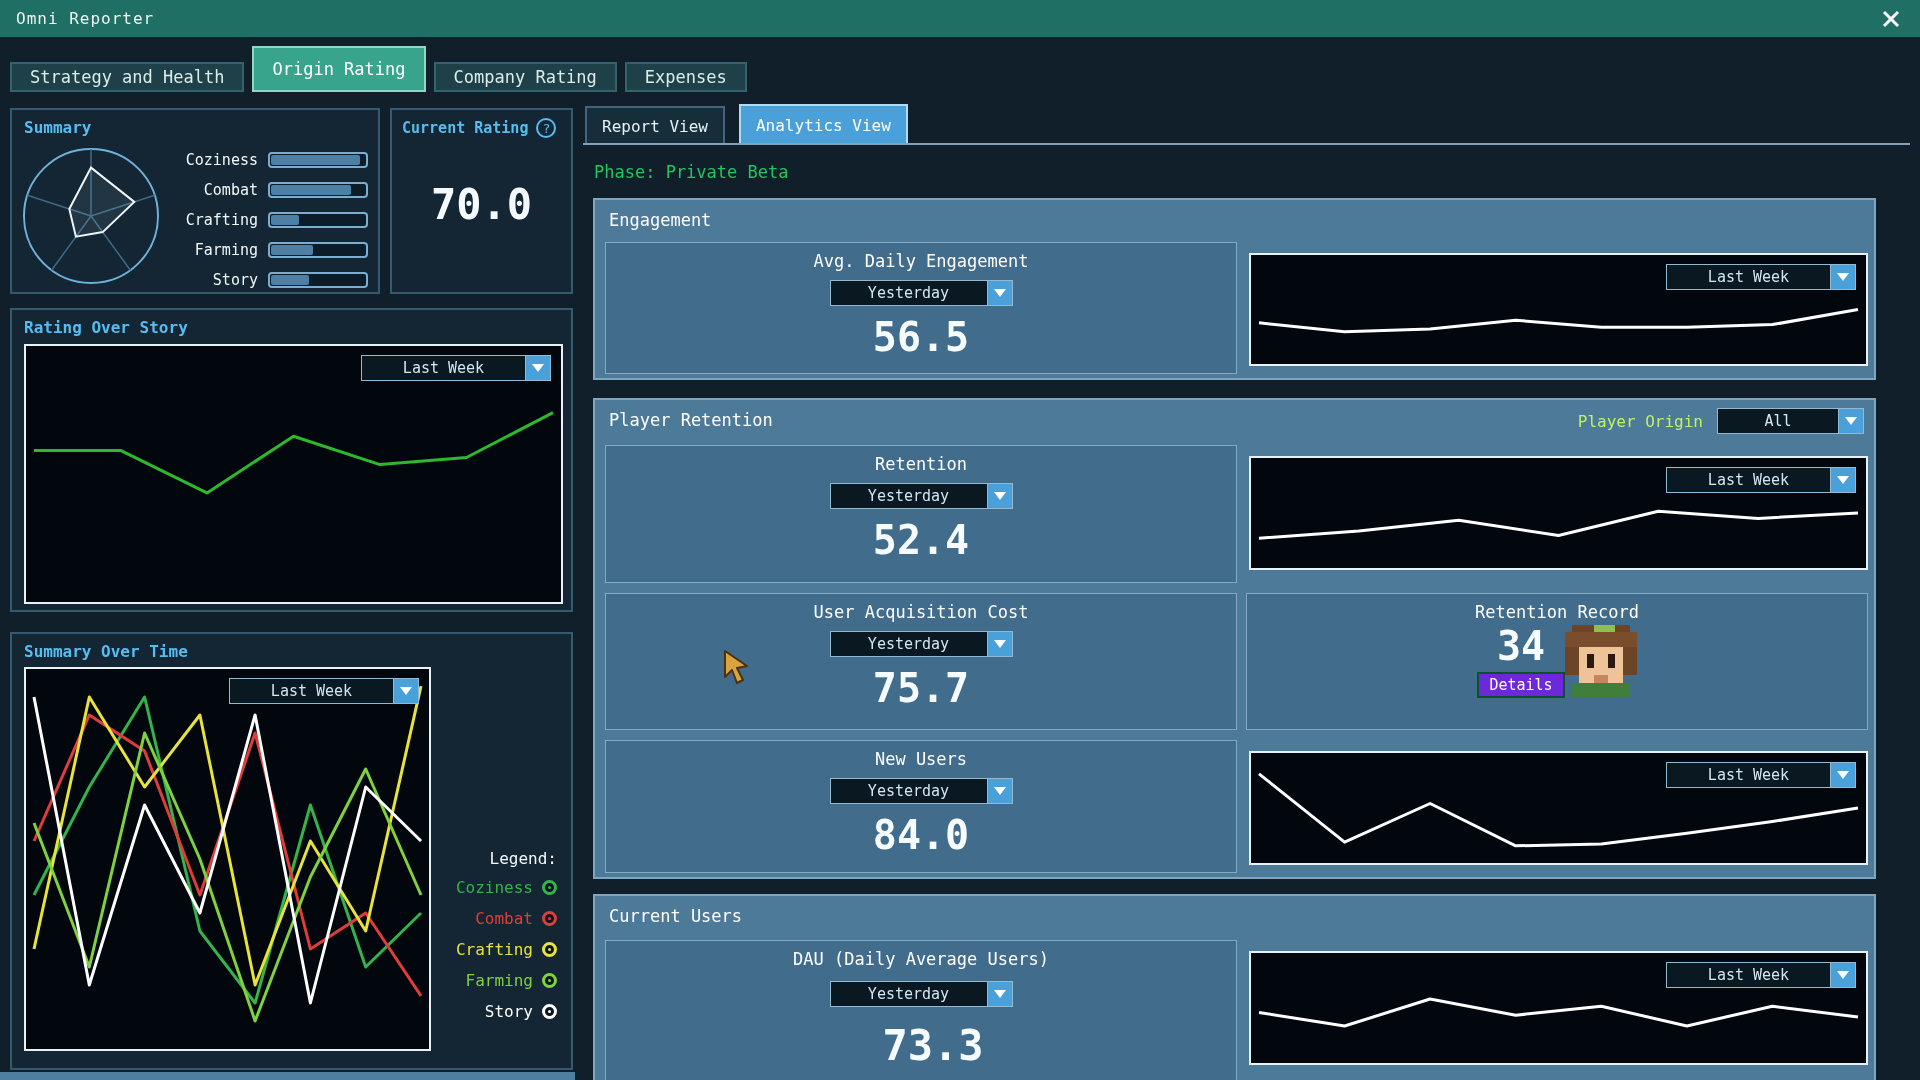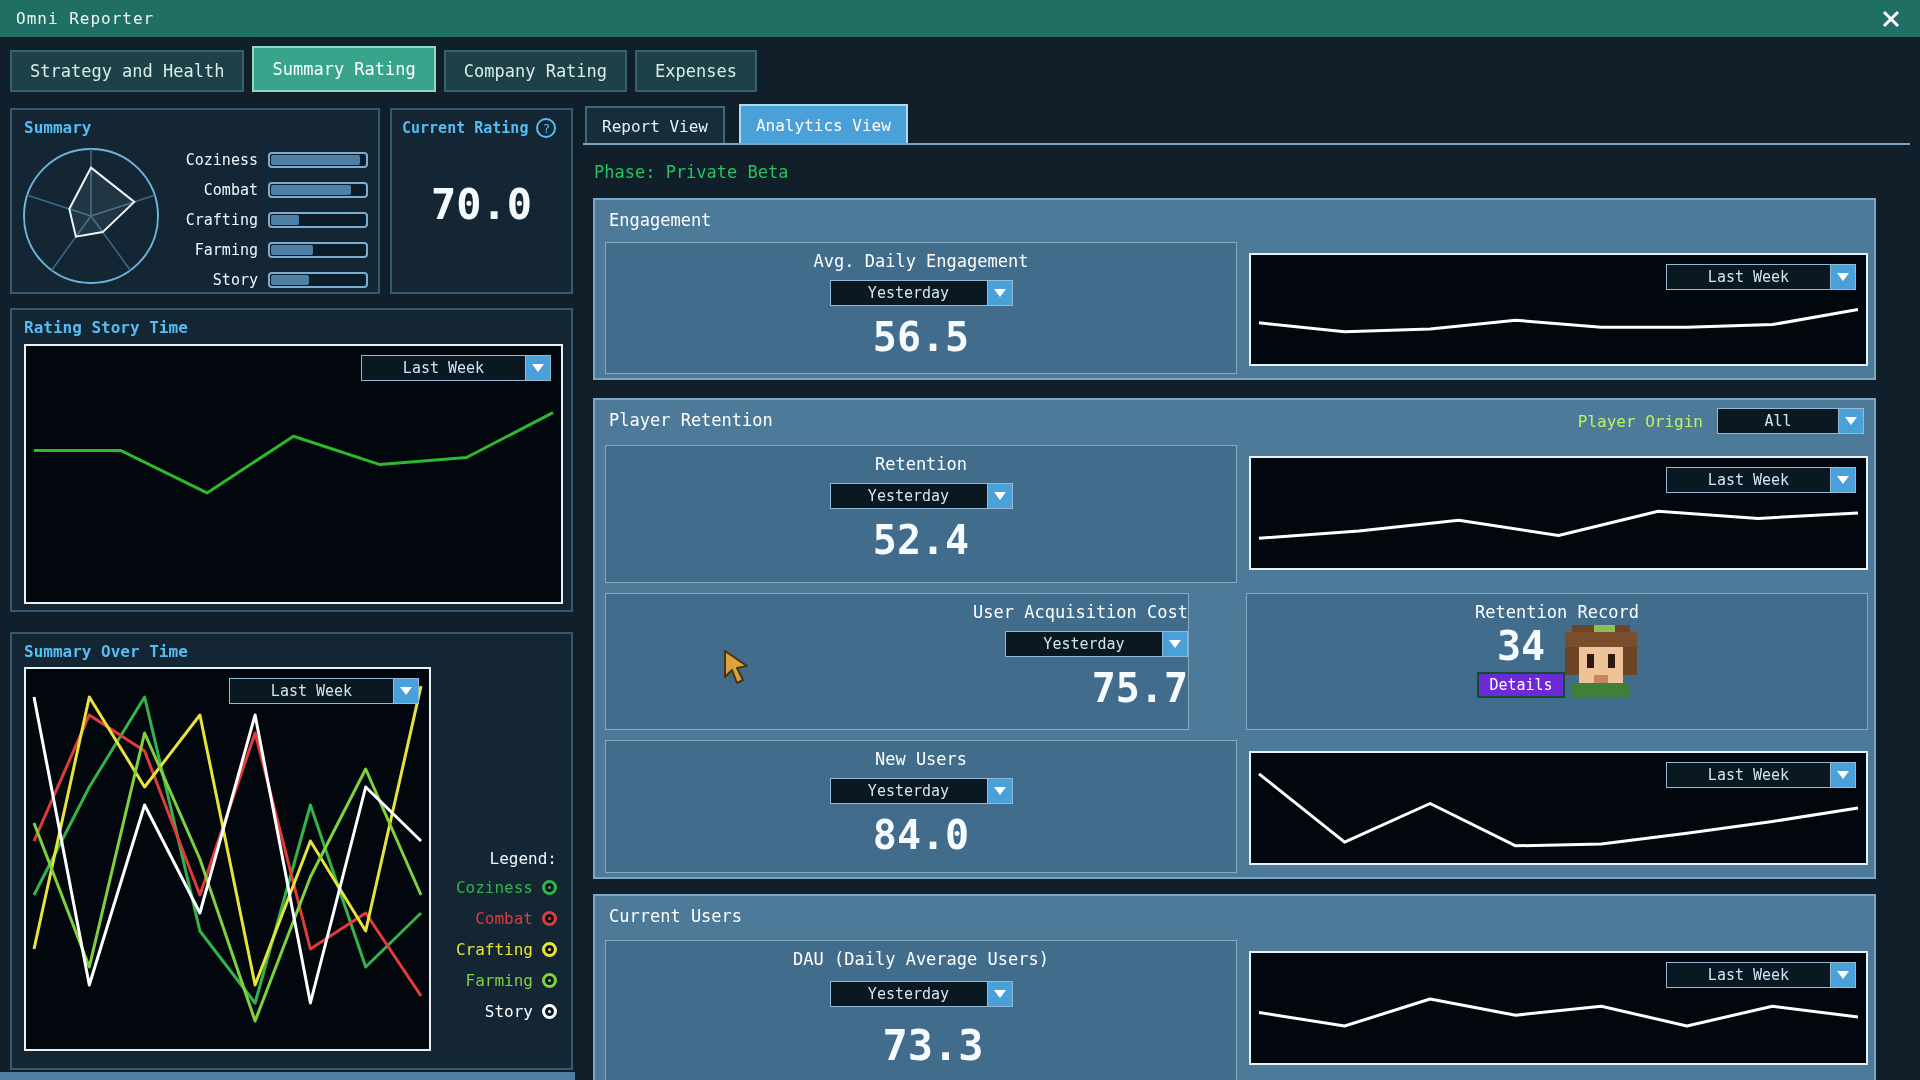--- a/index.html
+++ b/index.html
@@ -9,21 +9,21 @@
 
   
   .titlebar{position:absolute;left:0;top:0;width:1920px;height:37px;background:#1f6f64;
             display:flex;align-items:center;justify-content:space-between;padding:0 16px;}
   .win-title{font-size:16px;color:#eef8f4;letter-spacing:1px;}
   .close-btn{width:26px;height:26px;display:flex;align-items:center;justify-content:center;cursor:pointer;}
 
   
   .main-tabs{position:absolute;left:0;top:37px;width:1920px;height:55px;display:flex;
              align-items:flex-end;gap:8px;padding-left:10px;}
-  .main-tab{height:42px;padding:0 18px;display:flex;align-items:center;font-size:17px;
+  .main-tab{height:30px;padding:0 18px;display:flex;align-items:center;font-size:17px;
             background:#1e4048;border:2px solid #35626c;color:#dcede9;cursor:pointer;}
   .main-tab.active{height:46px;background:#38a48c;border-color:#90d8c4;color:#ffffff;}
 
   
   .panel{position:absolute;background:#142634;border:2px solid #35596f;}
   .panel-title{color:#55bdf2;font-size:16px;font-weight:bold;padding:8px 12px;}
 
   .summary-panel{left:10px;top:108px;width:370px;height:186px;}
   .radar{position:absolute;left:8px;top:34px;width:142px;height:144px;}
   .stats{position:absolute;right:10px;top:42px;width:214px;}
@@ -92,21 +92,21 @@
   .card-dd{margin-top:9px;}
   .card-value{margin-top:8px;font-size:40px;font-weight:bold;color:#f6fbfe;}
 
   
   .eng-card{left:10px;top:42px;width:632px;height:132px;}
   .eng-chart{left:654px;top:53px;width:619px;height:113px;}
 
   
   .ret-card{left:10px;top:45px;width:632px;height:138px;}
   .ret-chart{left:654px;top:56px;width:619px;height:114px;}
-  .uac-card{left:10px;top:193px;width:584px;height:137px;align-items:flex-end;}
+  .uac-card{left:10px;top:193px;width:632px;height:137px;}
   .record-card{left:651px;top:193px;width:622px;height:137px;}
   .nu-card{left:10px;top:340px;width:632px;height:133px;}
   .nu-chart{left:654px;top:351px;width:619px;height:114px;}
 
   .record-body{display:flex;align-items:center;justify-content:center;margin-top:2px;}
   .record-left{display:flex;flex-direction:column;align-items:center;}
   .record-value{font-size:40px;font-weight:bold;color:#f6fbfe;line-height:1.1;}
   .details-btn{margin-top:4px;padding:2px 10px;font-size:15px;color:#fff;background:#6d28d9;
                border:2px solid #0f4f2e;cursor:pointer;font-family:inherit;}
   .avatar{width:72px;height:72px;flex:0 0 auto;}
@@ -129,21 +129,21 @@
   <span class="close-btn">
     <svg width="18" height="18" viewBox="0 0 18 18">
       <line x1="2" y1="2" x2="16" y2="16" stroke="#fff" stroke-width="3"></line>
       <line x1="16" y1="2" x2="2" y2="16" stroke="#fff" stroke-width="3"></line>
     </svg>
   </span>
 </div>
 
 <div class="main-tabs">
   <div class="main-tab">Strategy and Health</div>
-  <div class="main-tab active">Summary Rating</div>
+  <div class="main-tab active">Origin Rating</div>
   <div class="main-tab">Company Rating</div>
   <div class="main-tab">Expenses</div>
 </div>
 
 <div class="panel summary-panel">
   <div class="panel-title">Summary</div>
   <div class="radar"><svg width="142" height="144" viewBox="0 0 142 144">
         <circle cx="71" cy="72" r="67" fill="none" stroke="#6fb1d8" stroke-width="2"></circle>
         <line x1="71" y1="72" x2="71" y2="5" stroke="#3d6a86" stroke-width="1.5"></line>
         <line x1="71" y1="72" x2="134.7207865917753" y2="51.29586137687852" stroke="#3d6a86" stroke-width="1.5"></line>
@@ -188,21 +188,21 @@
 
 <div class="panel rating-panel">
   <div class="rating-title-row">
     <span class="panel-title">Current Rating</span>
     <span class="help-icon">?</span>
   </div>
   <div class="big-value">70.0</div>
 </div>
 
 <div class="panel rot-panel">
-  <div class="panel-title">Rating Story Time</div>
+  <div class="panel-title">Rating Over Story</div>
   <div class="chartbox rot-chartbox">
     <div class="chart-area"><svg width="535" height="256" viewBox="0 0 535 256" preserveAspectRatio="none">
           <polyline points="8.0,104.4 94.5,104.4 181.0,146.9 267.5,90.2 354.0,118.6 440.5,111.5 527.0,66.6" fill="none" stroke="#2eb82e" stroke-width="3" stroke-linejoin="round"></polyline>
         </svg></div>
     <div class="dropdown dd-w190 chart-dd">
       <span class="dd-label">Last Week</span>
       <span class="dd-btn">
           <i></i>
         </span>
     </div>

